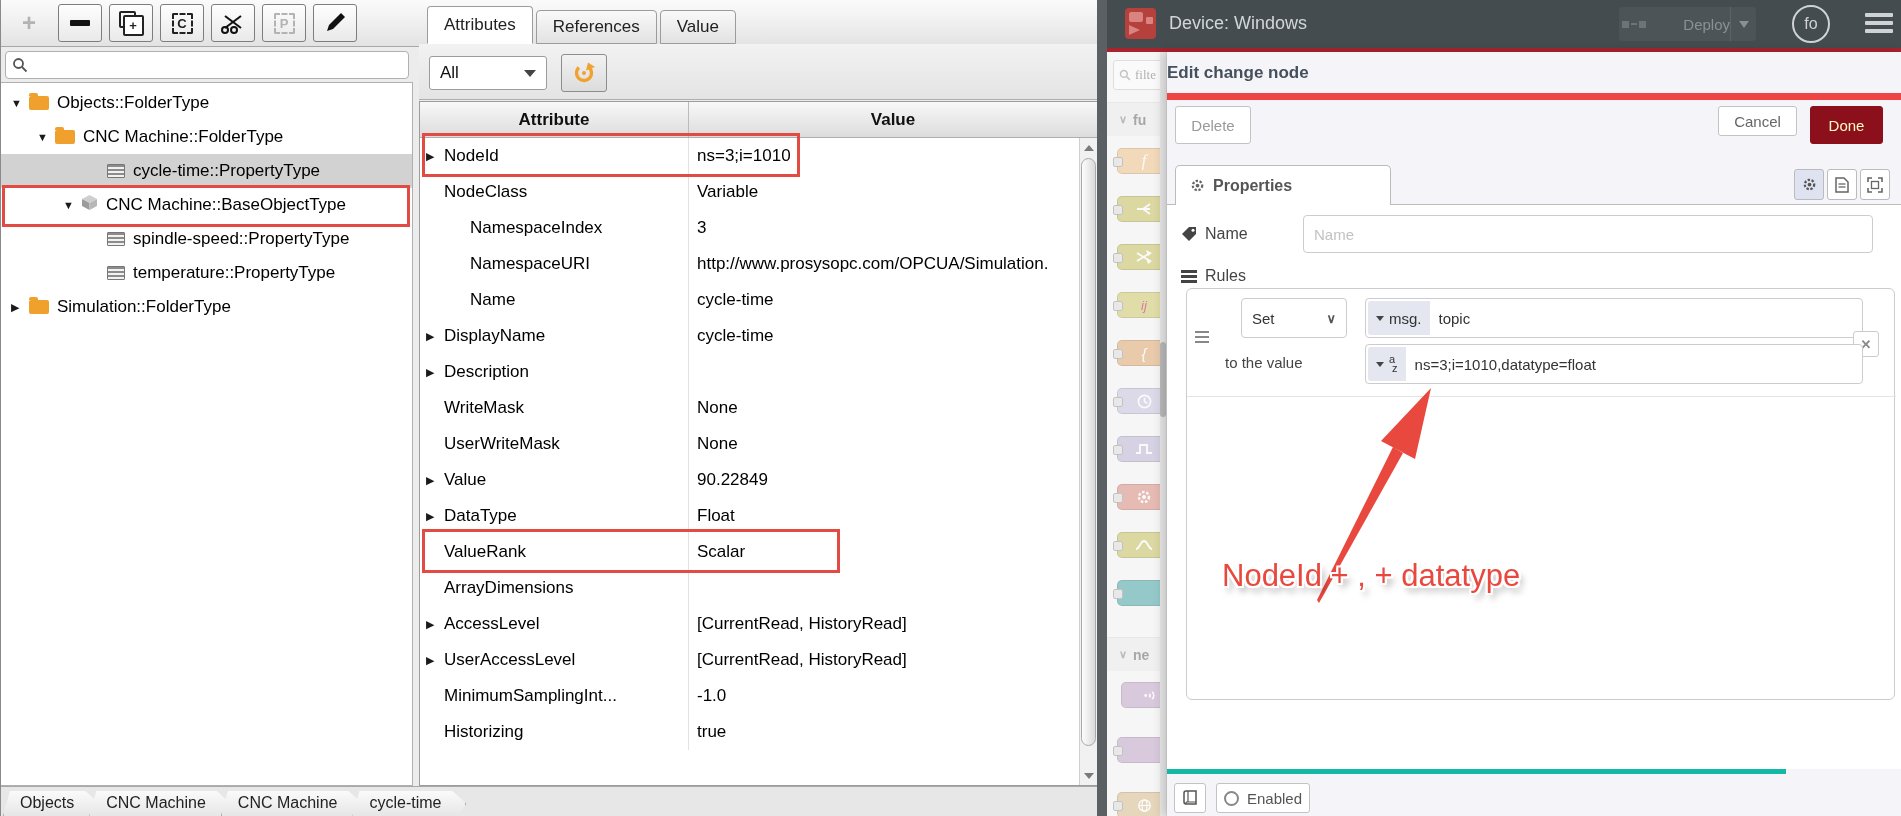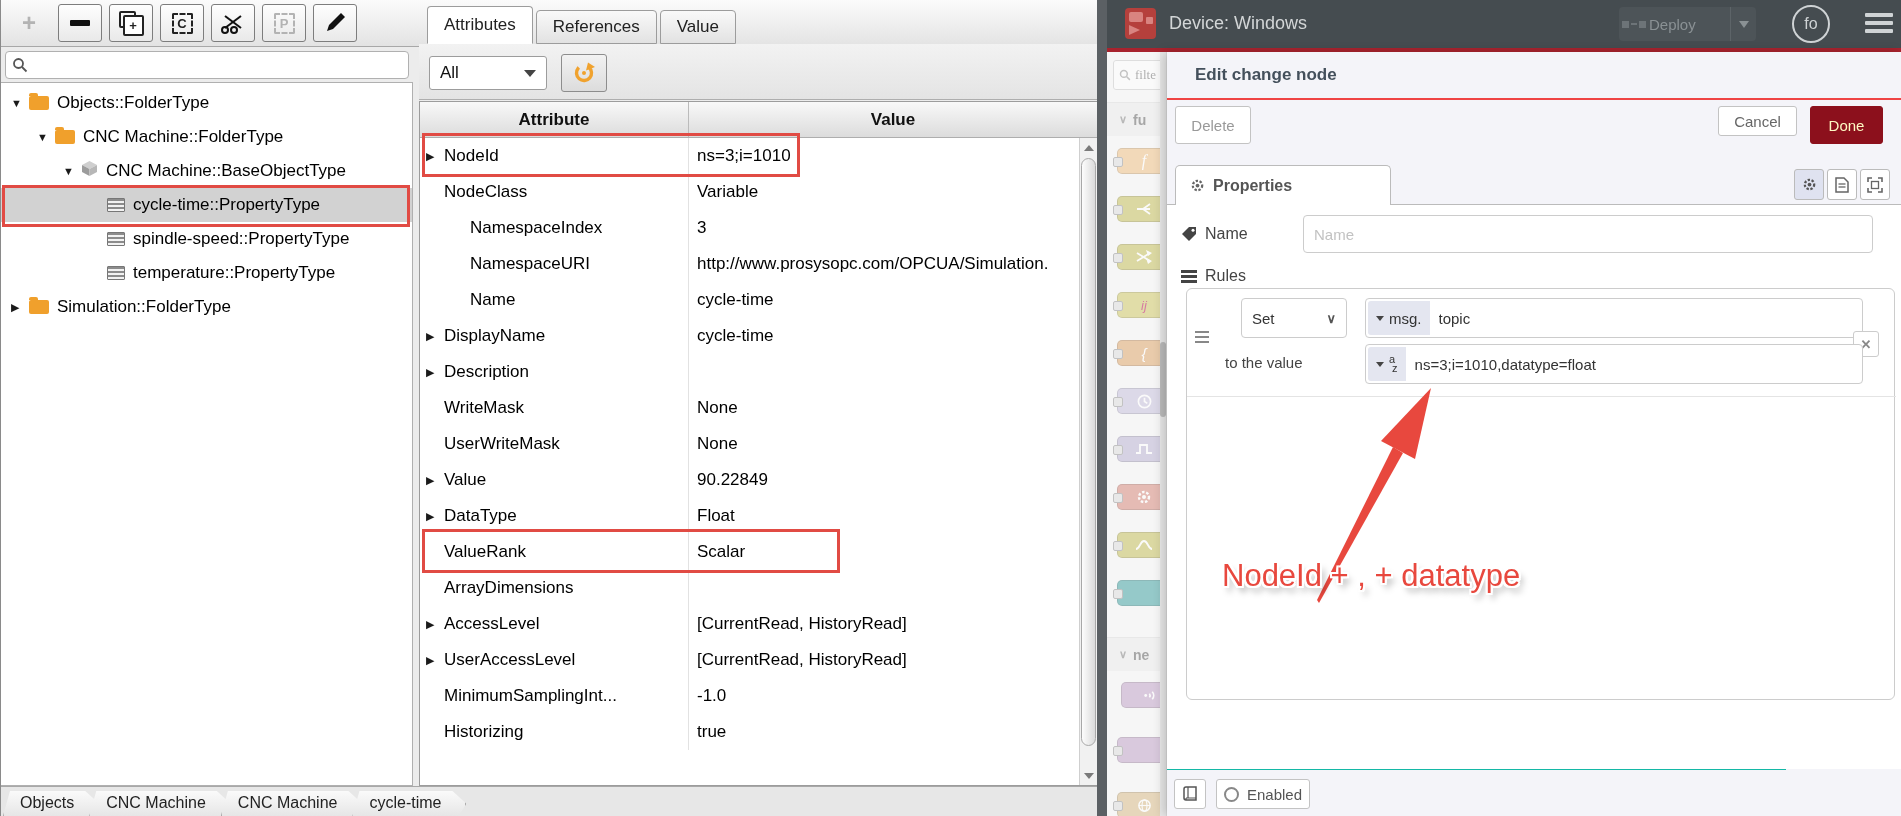--- a/index.html
+++ b/index.html
@@ -102,21 +102,21 @@
   .nr { position:absolute; left:1107px; top:0; width:794px; height:816px; background:#fff; }
   .nr-header { position:absolute; left:0; top:0; width:794px; height:48px; background:#454c50; }
   .nr-redline { position:absolute; left:0; top:48px; width:794px; height:4px; background:#a8232e; }
   .nr-logo { position:absolute; left:18px; top:8px; width:31px; height:31px; background:#b5403c; border-radius:4px; }
   .nr-logo i { position:absolute; background:#d98480; }
   .nr-title { position:absolute; left:62px; top:13px; font-size:18px; color:#d3d6d7; }
   .deploy { position:absolute; left:512px; top:7px; width:137px; height:34px; background:#4d5458;
             border-radius:4px; display:flex; align-items:center; color:#8a9194; font-size:15px; }
   .dep-ic { width:30px; display:flex; align-items:center; justify-content:center; gap:2px; }
   .dep-sq { width:7px; height:7px; background:#6d7478; }
-  .dep-label { flex:1; text-align:left; }
+  .dep-label { flex:1; text-align:right; }
   .dep-arrow { width:26px; height:100%; border-left:1px solid #5d6468; display:flex; align-items:center; justify-content:center; }
   .dep-arrow .chev-dn { border-top-color:#8a9194; border-left-width:5px; border-right-width:5px; }
   .fo-badge { position:absolute; left:685px; top:5px; width:38px; height:38px; border:2px solid #cfd3d5;
               border-radius:50%; color:#cfd3d5; font-size:16px; display:flex; align-items:center; justify-content:center; }
   .burger { position:absolute; left:758px; top:13px; width:28px; }
   .burger i { display:block; height:4px; background:#cfd3d5; margin-bottom:4px; border-radius:1px; }
 
   
   .palette { position:absolute; left:0; top:52px; width:60px; height:764px; background:#f6f6f6;
              overflow:hidden; border-right:1px solid #ddd; }
@@ -131,22 +131,22 @@
            border:1px solid rgba(0,0,0,.18); display:flex; align-items:center; justify-content:center;
            color:#fff; font-size:13px; }
   .pnode .port { position:absolute; left:-5px; top:8px; width:10px; height:10px; background:#ddd;
                  border:1px solid #999; border-radius:2px; }
   .pal-scroll { position:absolute; right:0; top:0; width:6px; height:764px; background:#eaeaea; }
   .pal-thumb { position:absolute; right:0; top:290px; width:6px; height:75px; background:#bdbdbd; border-radius:3px; }
 
   
   .tray { position:absolute; left:60px; top:52px; width:734px; height:764px; background:#f4f4f9;
           box-shadow:-4px 0 10px rgba(0,0,0,.18); }
-  .tray-title { position:absolute; left:0; top:0; width:734px; height:48px; border-bottom:2px solid #ef4444;
-                display:flex; align-items:center; padding-left:28px; font-size:17px; font-weight:bold; color:#44505c; }
+  .tray-title { position:absolute; left:0; top:0; width:734px; height:48px; border-bottom:7px solid #ef4444;
+                display:flex; align-items:center; font-size:17px; font-weight:bold; color:#44505c; }
   .btn { border:1px solid #c3c3c3; border-radius:3px; background:#fff; font-size:15px; color:#777;
          display:flex; align-items:center; justify-content:center; font-family:inherit; }
   .btn-delete { position:absolute; left:8px; top:54px; width:76px; height:38px; color:#999; }
   .btn-cancel { position:absolute; left:551px; top:54px; width:79px; height:30px; color:#666; }
   .btn-done { position:absolute; left:643px; top:54px; width:73px; height:38px;
               background:#8C101C; border-color:#8C101C; color:#fef9c3; }
   .tabline { position:absolute; left:0; top:152px; width:734px; border-bottom:1px solid #bbb; }
   .proptab { position:absolute; left:8px; top:113px; width:216px; height:40px; background:#fff;
              border:1px solid #bbb; border-bottom:none; border-radius:5px 5px 0 0;
              display:flex; align-items:center; gap:8px; padding-left:14px;
@@ -174,21 +174,21 @@
   .prefix { margin:2px; height:34px; background:#e4e6f0; border-radius:3px 0 0 3px; display:flex;
             align-items:center; gap:5px; padding:12px 8px; color:#333; }
   .prefix .tri { width:0;height:0;border-left:4px solid transparent;border-right:4px solid transparent;
                  border-top:5px solid #444; }
   .pfield input { border:none; outline:none; flex:1; font-size:15px; color:#333; font-family:inherit; padding-left:7px; }
   .az { font-size:11px; line-height:9px; color:#333; display:inline-block; text-align:left; }
   .xbtn { position:absolute; left:666px; top:42px; width:26px; height:26px; border:1px solid #ccc; border-radius:3px;
           background:#fff; color:#888; font-size:13px; font-weight:bold; display:flex; align-items:center; justify-content:center; }
   .tovalue { left:38px; top:65px; }
   .tray-footer { position:absolute; left:0; top:717px; width:619px; height:47px; background:#f4f4f9;
-                 border-top:1px solid #14b8a6; }
+                 border-top:5px solid #14b8a6; }
   .bookbtn { position:absolute; left:7px; top:9px; width:32px; height:30px; }
   .enbtn { position:absolute; left:49px; top:9px; width:94px; height:30px; gap:8px; font-size:15px; color:#555; }
   .encirc { width:15px; height:15px; border:2px solid #888; border-radius:50%; }
 
   
   .ann-text { position:absolute; left:1222px; top:558px; z-index:70; font-size:31px; color:#e8483e;
     text-shadow:-2px -2px 0 #fff,2px -2px 0 #fff,-2px 2px 0 #fff,2px 2px 0 #fff,0 -2px 0 #fff,
                  0 2px 0 #fff,-2px 0 0 #fff,2px 0 0 #fff,4px 6px 6px rgba(0,0,0,.35); }
   .arrow-svg { position:absolute; left:0; top:0; z-index:65; pointer-events:none; }
 </style>
@@ -243,34 +243,34 @@
     <div style="height:3px"></div>
     <div class="trow t0">
       <span class="exp open"></span>
       <span class="ticon folder"></span>
       <span>Objects::FolderType</span>
       </div>
     <div class="trow t1">
       <span class="exp open"></span>
       <span class="ticon folder"></span>
       <span>CNC Machine::FolderType</span>
+      </div>
+    <div class="trow t3 sel">
+      <span class="ticon propicon"></span>
+      <span>cycle-time::PropertyType</span>
       </div>
     <div class="trow t2">
       <span class="exp open"></span>
       <span class="ticon">
         <svg width="17" height="17" viewBox="0 0 17 17">
           <polygon points="8.5,1 16,5 8.5,9 1,5" fill="#cfcfcf"></polygon>
           <polygon points="1,5 8.5,9 8.5,16 1,12" fill="#9c9c9c"></polygon>
           <polygon points="16,5 8.5,9 8.5,16 16,12" fill="#b7b7b7"></polygon>
           </svg></span>
       <span>CNC Machine::BaseObjectType</span>
-      </div>
-    <div class="trow t3 sel">
-      <span class="ticon propicon"></span>
-      <span>cycle-time::PropertyType</span>
       </div>
     <div class="trow t3">
       <span class="ticon propicon"></span>
       <span>spindle-speed::PropertyType</span>
       </div>
     <div class="trow t3">
       <span class="ticon propicon"></span>
       <span>temperature::PropertyType</span>
       </div>
     <div class="trow t0">

